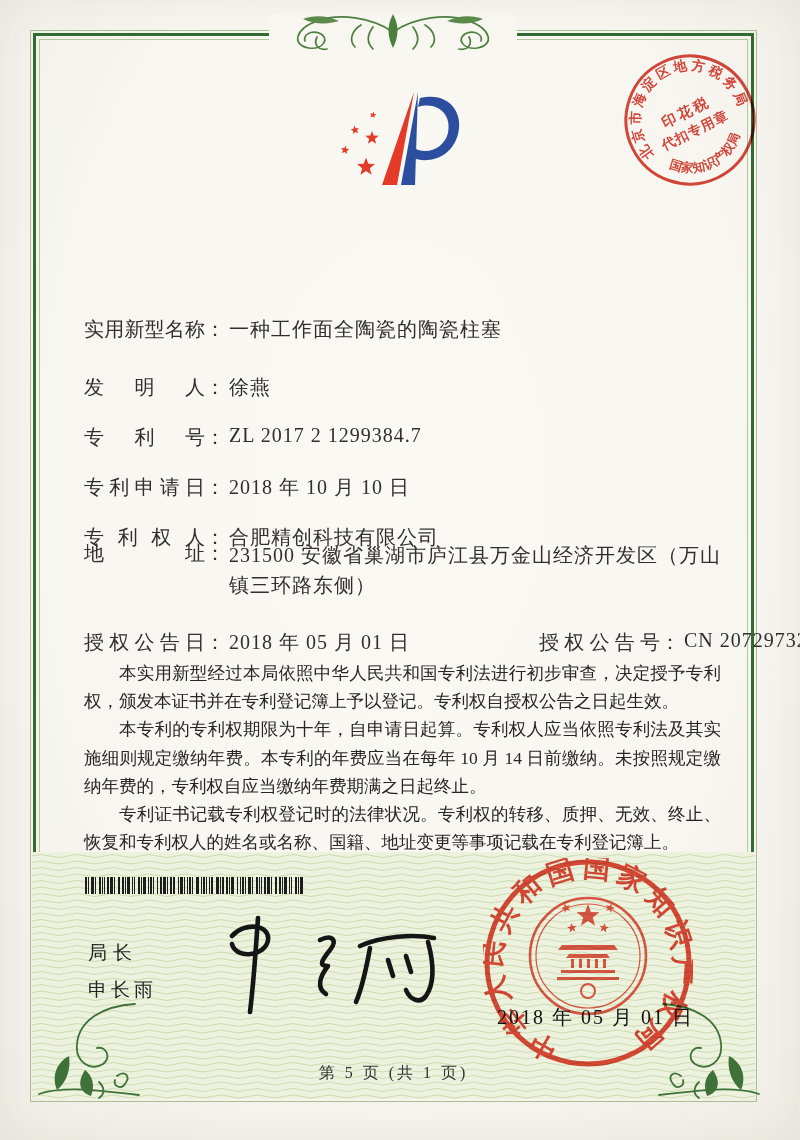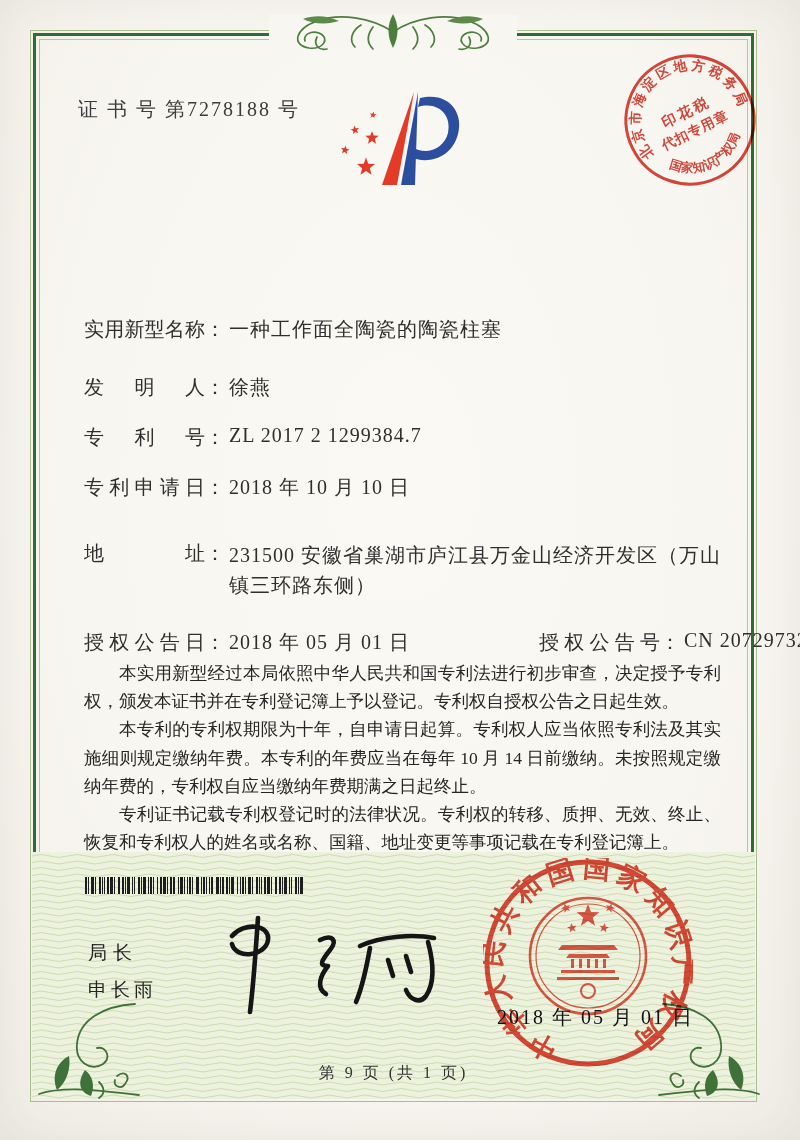--- a/index.html
+++ b/index.html
@@ -126,21 +126,20 @@
     <g stroke="#3e7238" stroke-width="1.8" fill="none" stroke-linecap="round">
       <path d="M102,6 C70,8 46,22 44,46 C42,64 58,74 70,66 C78,60 74,48 64,50"></path>
       <path d="M36,58 C24,64 18,78 24,92 C34,84 38,70 36,58 Z" fill="#3e7238" stroke="none"></path>
       <path d="M52,72 C44,84 46,94 58,98 C62,88 60,78 52,72 Z" fill="#3e7238" stroke="none"></path>
       <path d="M6,96 C30,88 64,92 106,97"></path>
       <path d="M84,78 C92,72 98,78 92,86 C88,92 80,88 82,82"></path>
       <path d="M66,84 C72,90 72,96 66,100"></path>
     </g>
   </svg>
 
-  <div class="cert-no">证 书 号 第7278188 号</div>
 
   <svg class="logo" width="165" height="118" viewBox="0 0 165 118">
     <polygon points="92,4 60,97 75,97" fill="#e43b28"></polygon>
     <polygon points="96,4 79,97 93,97" fill="#2b4f9e"></polygon>
     <path d="M98,10 C126,3 142,24 136,46 C130,70 106,77 88,69 L90,59 C104,68 122,61 126,45 C130,27 116,13 96,19 Z" fill="#2b4f9e"></path>
     <polygon fill="#e43b28" points="51.6,23.6 52.1,26.0 54.5,26.5 52.3,27.7 52.5,30.1 50.7,28.4 48.5,29.4 49.5,27.2 47.9,25.4 50.4,25.7"></polygon>
     <polygon fill="#e43b28" points="32.2,37.6 33.8,40.3 37.0,39.9 34.9,42.3 36.2,45.1 33.3,43.9 31.0,46.0 31.3,42.9 28.5,41.4 31.6,40.7"></polygon>
     <polygon fill="#e43b28" points="50.0,43.0 51.7,47.6 56.7,47.8 52.8,50.9 54.1,55.7 50.0,52.9 45.9,55.7 47.2,50.9 43.3,47.8 48.3,47.6"></polygon>
     <polygon fill="#e43b28" points="23.8,57.6 24.4,60.7 27.5,61.4 24.7,62.9 25.0,66.0 22.7,63.9 19.8,65.1 21.1,62.3 19.0,59.9 22.2,60.3"></polygon>
     <polygon fill="#e43b28" points="44.0,69.5 46.3,75.8 53.0,76.1 47.8,80.2 49.6,86.7 44.0,83.0 38.4,86.7 40.2,80.2 35.0,76.1 41.7,75.8"></polygon>
@@ -151,20 +150,23 @@
     <span class="flabel">发明人</span><span class="fcolon">：</span><span class="fvalue">徐燕</span>
   </div>
   <div class="frow" style="top:316px">
     <span class="flabel">实用新型名称</span><span class="fcolon">：</span><span class="fvalue">一种工作面全陶瓷的陶瓷柱塞</span>
   </div>
   <div class="frow" style="top:424px">
     <span class="flabel">专利号</span><span class="fcolon">：</span><span class="fvalue">ZL 2017 2 1299384.7</span>
   </div>
   <div class="frow" style="top:474px">
     <span class="flabel">专利申请日</span><span class="fcolon">：</span><span class="fvalue">2018 年 10 月 10 日</span>
+  </div>
+  <div class="frow" style="top:524px">
+    <span class="flabel">专利权人</span><span class="fcolon">：</span><span class="fvalue">合肥精创科技有限公司</span>
   </div>
   <div class="frow" style="top:540px">
     <span class="flabel">地址</span><span class="fcolon">：</span><span class="fvalue addr">231500 安徽省巢湖市庐江县万金山经济开发区（万山镇三环路东侧）</span>
   </div>
   <div class="frow" style="top:629px;width:637px">
     <span class="flabel">授权公告日</span><span class="fcolon">：</span><span class="fvalue">2018 年 05 月 01 日</span>
     <span class="grant-right">
       <span class="flabel">授权公告号</span><span class="fcolon">：</span><span class="fvalue">CN 207297321 U</span>
     </span>
   </div>
@@ -236,15 +238,15 @@
         <textPath href="#taxTop" textLength="182" lengthAdjust="spacing">北京市海淀区地方税务局</textPath>
       </text>
       <text font-size="12.5" font-weight="bold">
         <textPath href="#taxBottom" textLength="88" lengthAdjust="spacing">国家知识产权局</textPath>
       </text>
       <text x="70" y="66" text-anchor="middle" font-size="14.5" font-weight="bold" letter-spacing="3">印花税</text>
       <text x="70" y="86" text-anchor="middle" font-size="13.5" font-weight="bold" letter-spacing="1">代扣专用章</text>
     </g>
   </svg>
 
-  <div class="footer">第 9 页 (共 1 页)</div>
+  <div class="footer">第 5 页 (共 1 页)</div>
 
 </div>
 
 </body></html>

